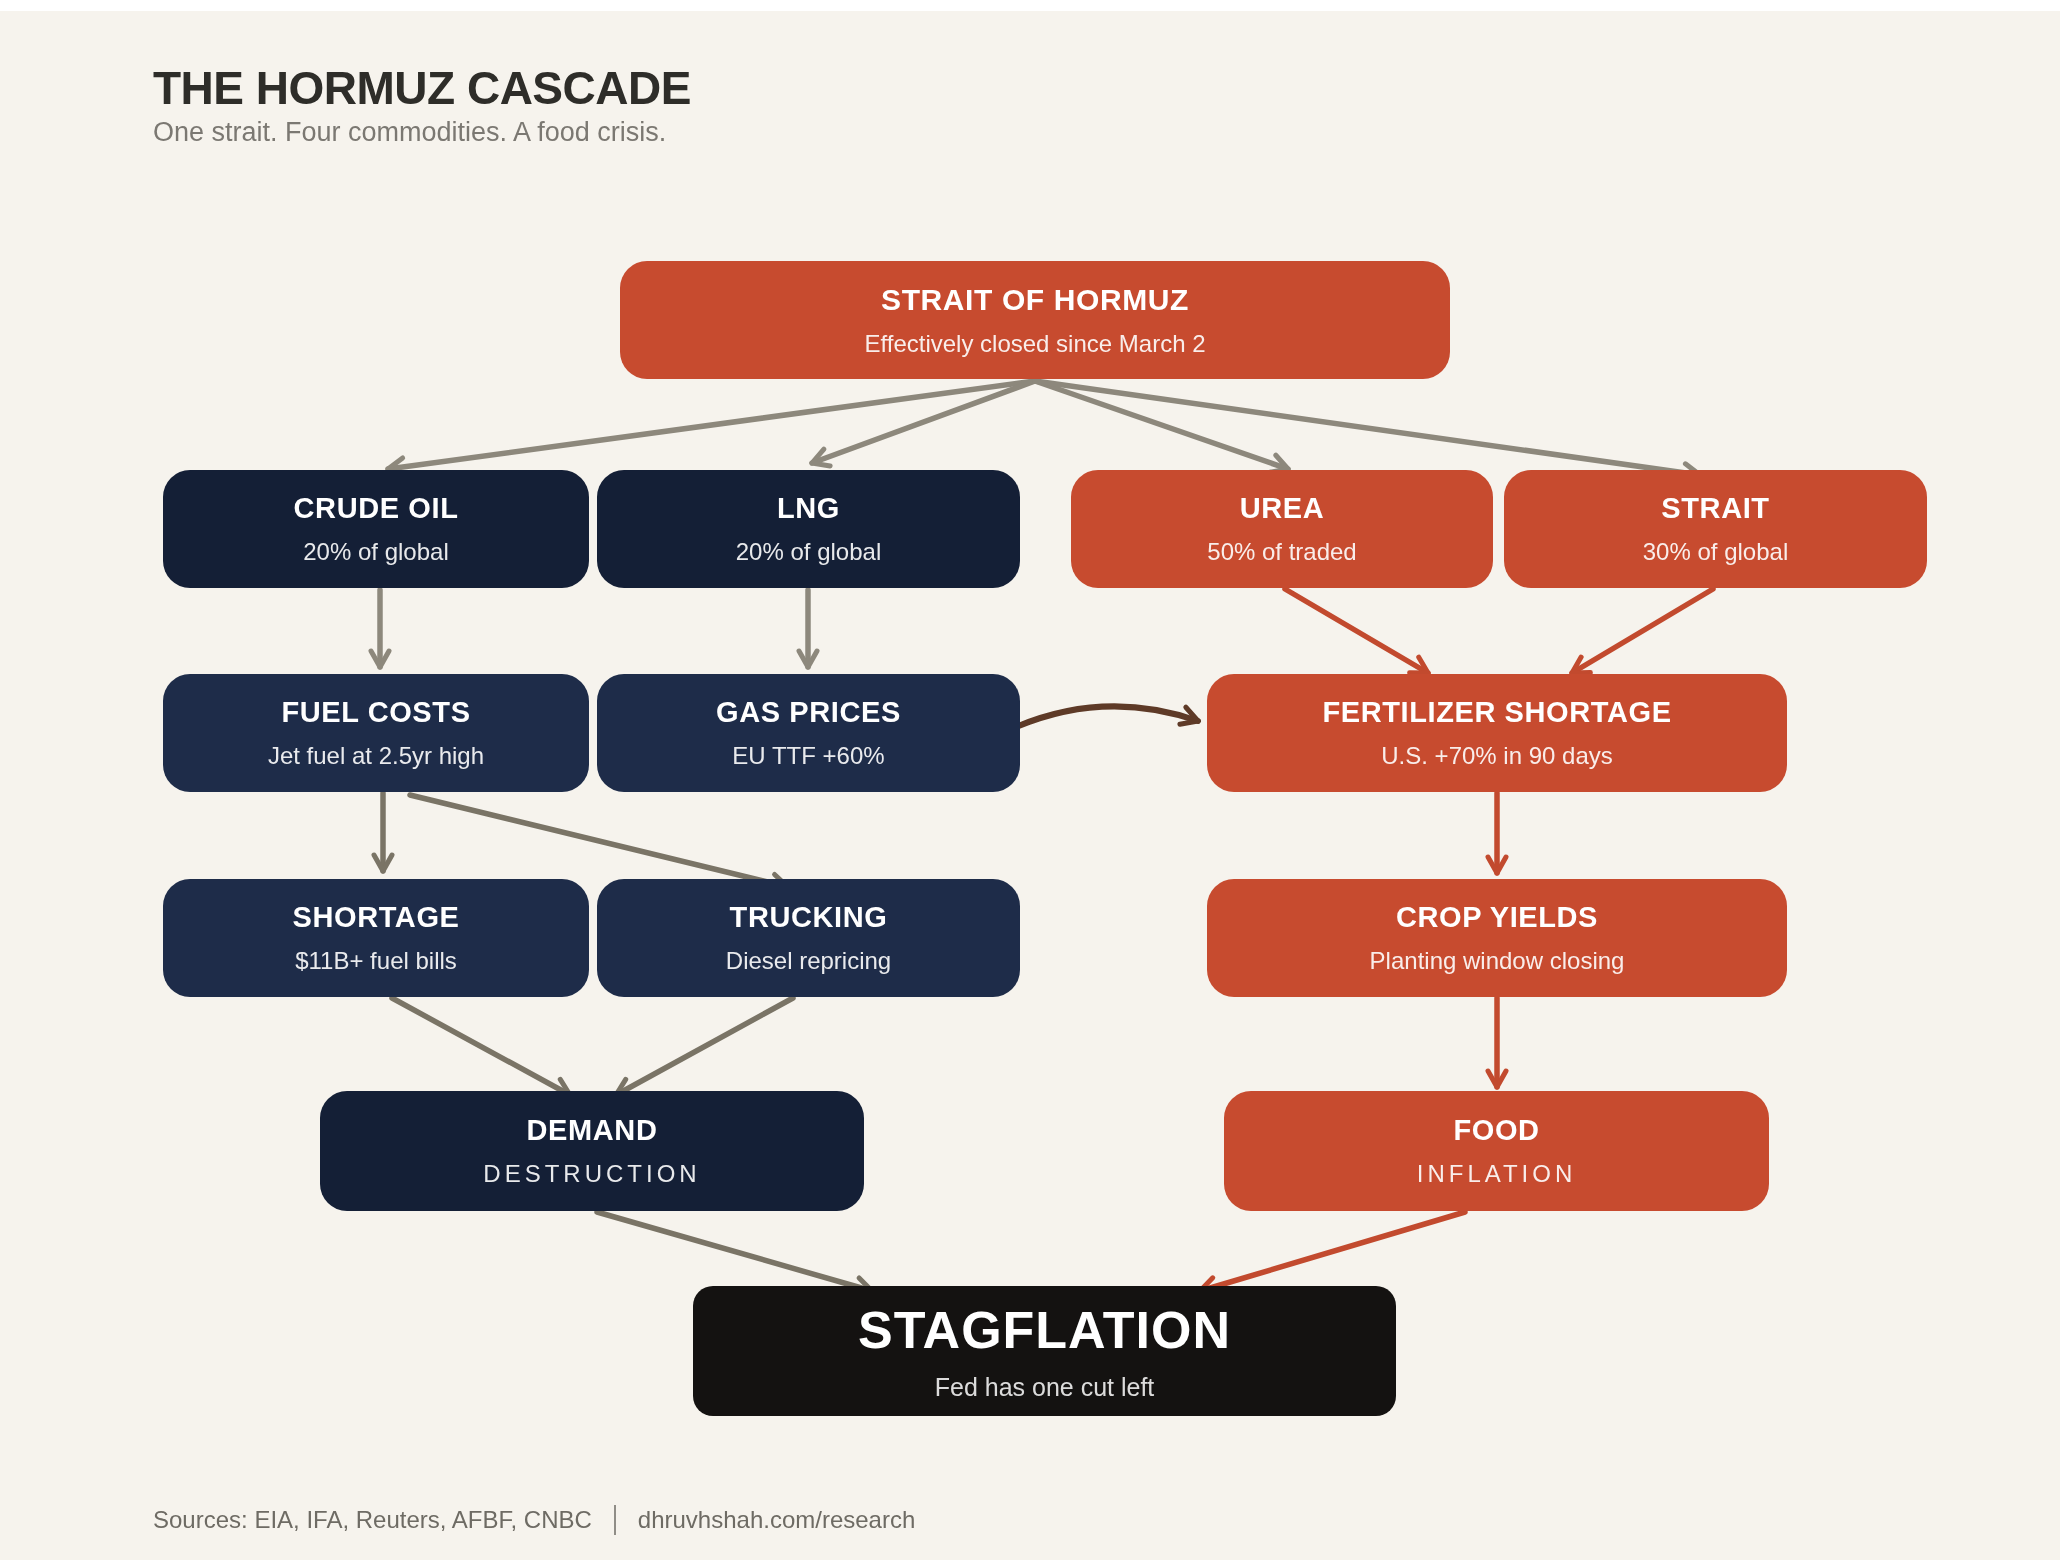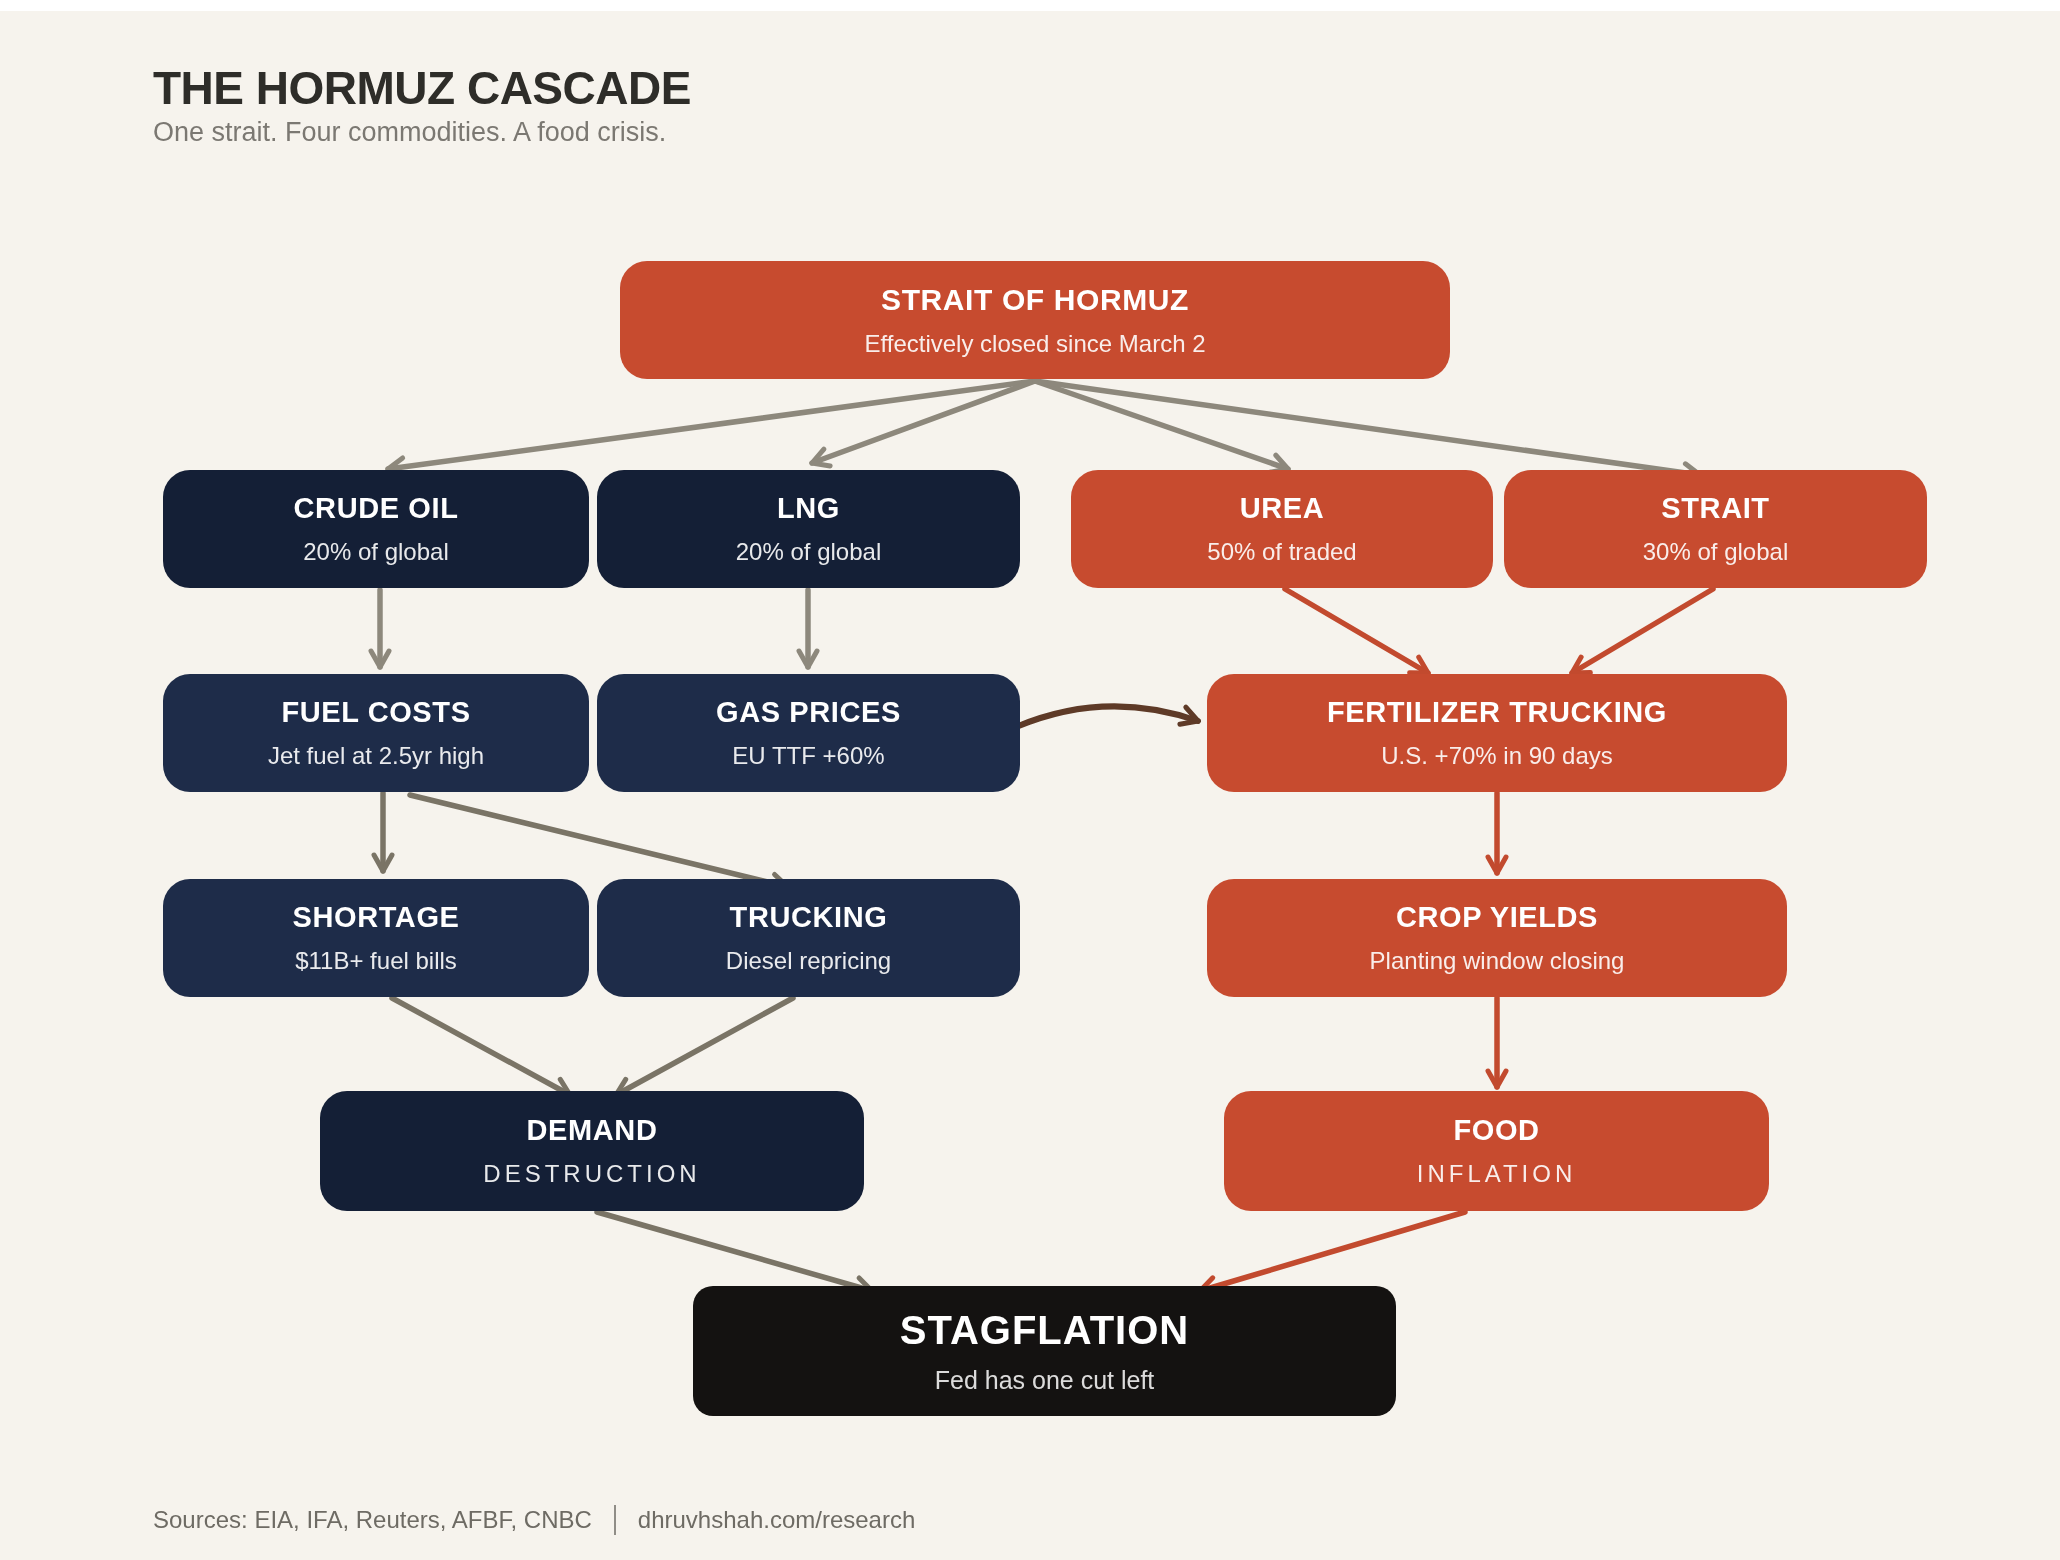--- a/index.html
+++ b/index.html
@@ -26,21 +26,21 @@
     display:flex;flex-direction:column;align-items:center;justify-content:center;
     text-align:center;color:#fff;gap:13px;
   }
   .node.orange{background:var(--orange,#C74B2F);}
   .node.navy-dark{background:var(--navy-dark,#141F36);}
   .node.navy-mid{background:var(--navy-mid,#1E2C49);}
   .node.black{background:var(--black,#141211);border-radius:20px;}
   .node-title{font-size:29px;font-weight:bold;letter-spacing:0.6px;color:var(--box-text,#FFFFFF);}
   .node-sub{font-size:24px;color:var(--box-text,#FFFFFF);opacity:0.90;}
   .node.hero .node-title{font-size:30px;}
-  .node.final .node-title{font-size:40px;letter-spacing:1px;}
+  .node.final .node-title{font-size:52px;letter-spacing:1px;}
   .node.final .node-sub{font-size:25px;opacity:0.85;}
   .caps-sub .node-sub{letter-spacing:4px;}
   .footer{
     position:absolute;left:153px;top:1494px;
     font-size:24px;color:var(--footer-text,#6E6B64);
     display:flex;align-items:center;
   }
   .footer-divider{
     display:inline-block;width:0;height:30px;
     border-left:2px solid var(--footer-text,#6E6B64);
@@ -130,21 +130,21 @@
     <div class="node-title">FUEL COSTS</div>
     <div class="node-sub">Jet fuel at 2.5yr high</div>
   </div>
 
   <div class="node navy-mid" style="left:597px;top:663px;width:423px;height:118px">
     <div class="node-title">GAS PRICES</div>
     <div class="node-sub">EU TTF +60%</div>
   </div>
 
   <div class="node orange" style="left:1207px;top:663px;width:580px;height:118px">
-    <div class="node-title">FERTILIZER TRUCKING</div>
+    <div class="node-title">FERTILIZER SHORTAGE</div>
     <div class="node-sub">U.S. +70% in 90 days</div>
   </div>
 
   <div class="node navy-mid" style="left:163px;top:868px;width:426px;height:118px">
     <div class="node-title">SHORTAGE</div>
     <div class="node-sub">$11B+ fuel bills</div>
   </div>
 
   <div class="node navy-mid" style="left:597px;top:868px;width:423px;height:118px">
     <div class="node-title">TRUCKING</div>

